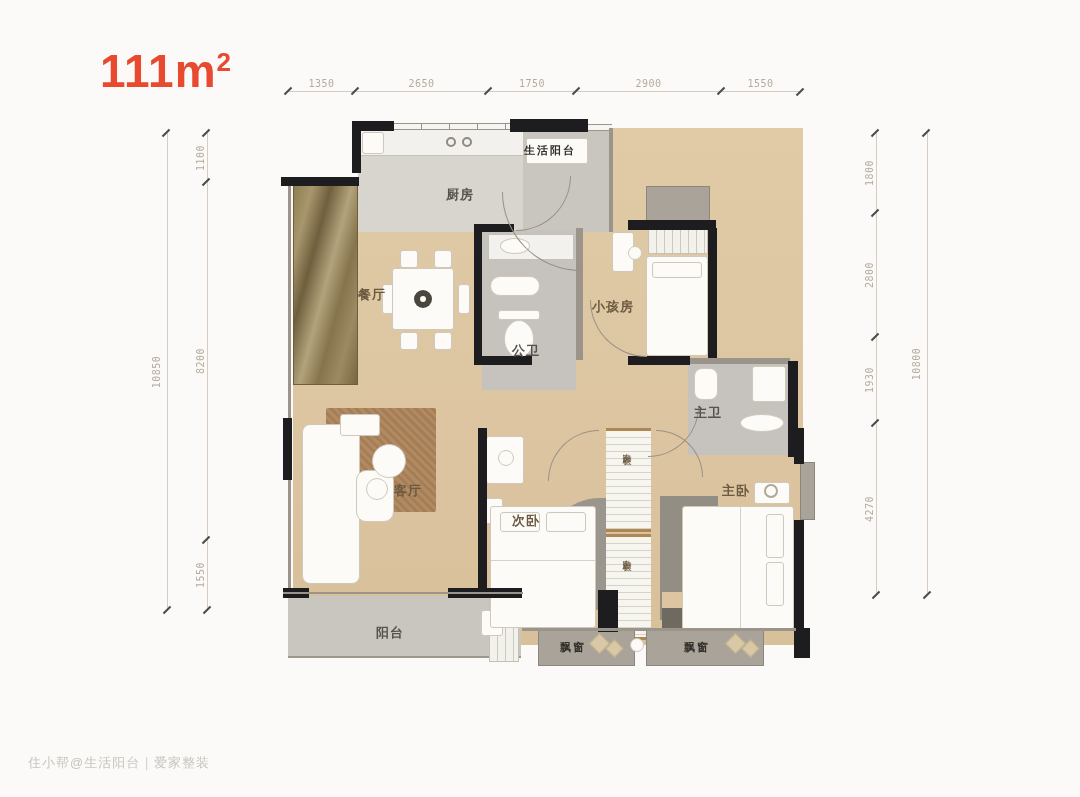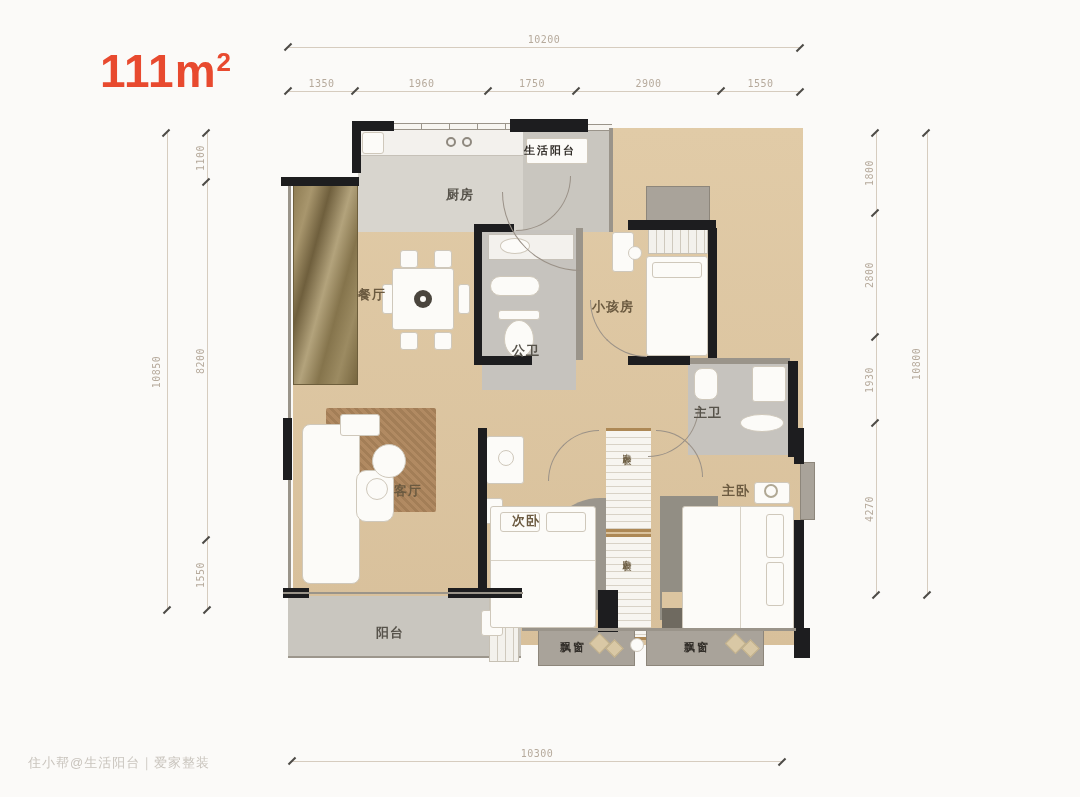--- a/index.html
+++ b/index.html
@@ -54,48 +54,38 @@
 
   .watermark { position:absolute; left:28px; top:754px; font-size:13px; color:#c9c4bd; letter-spacing:1px; }
 </style>
 </head>
 <body>
 
 <div id="canvas">
 
   <div class="title"><span>111m</span><sup>2</sup></div>
 
-  <div class="dimrow" style="left:288px;top:30px;width:512px;">
-    <div class="seg" style="width:512px;">
-        <span>10200</span>
-      </div>
-  </div>
   <div class="dimrow" style="left:288px;top:74px;width:512px;">
     <div class="seg" style="width:67px;">
         <span>1350</span>
       </div>
     <div class="seg" style="width:133px;">
-        <span>1960</span>
+        <span>2650</span>
       </div>
     <div class="seg" style="width:88px;">
         <span>1750</span>
       </div>
     <div class="seg" style="width:145px;text-align:right;">
         <span>2900</span>
       </div>
     <div class="seg" style="width:79px;">
         <span>1550</span>
       </div>
   </div>
 
-  <div class="dimrow" style="left:292px;top:744px;width:490px;">
-    <div class="seg" style="width:490px;">
-        <span>10300</span>
-      </div>
-  </div>
 
   <div class="dimcol" style="left:150px;top:133px;height:477px;">
     <div class="vseg" style="height:477px;">
         <span>10850</span>
       </div>
   </div>
   <div class="dimcol" style="left:190px;top:133px;height:477px;">
     <div class="vseg" style="height:49px;">
         <span>1100</span>
       </div>

